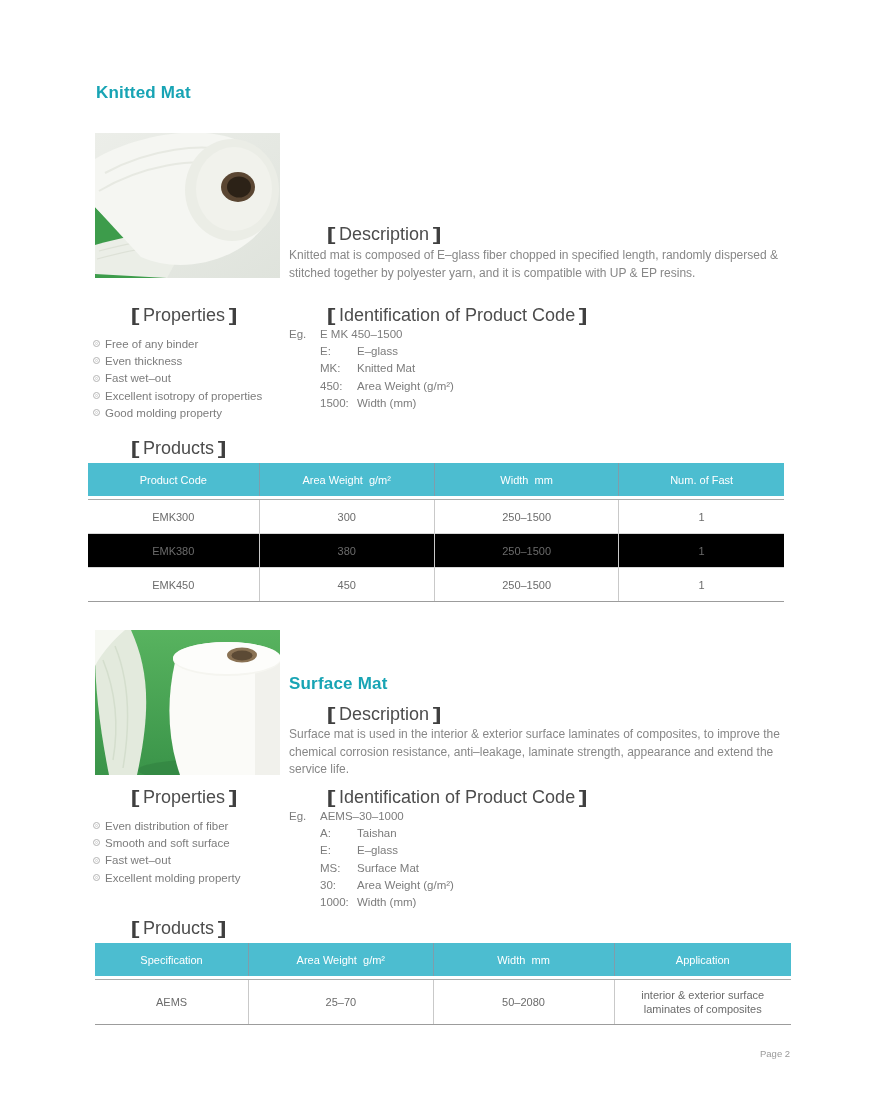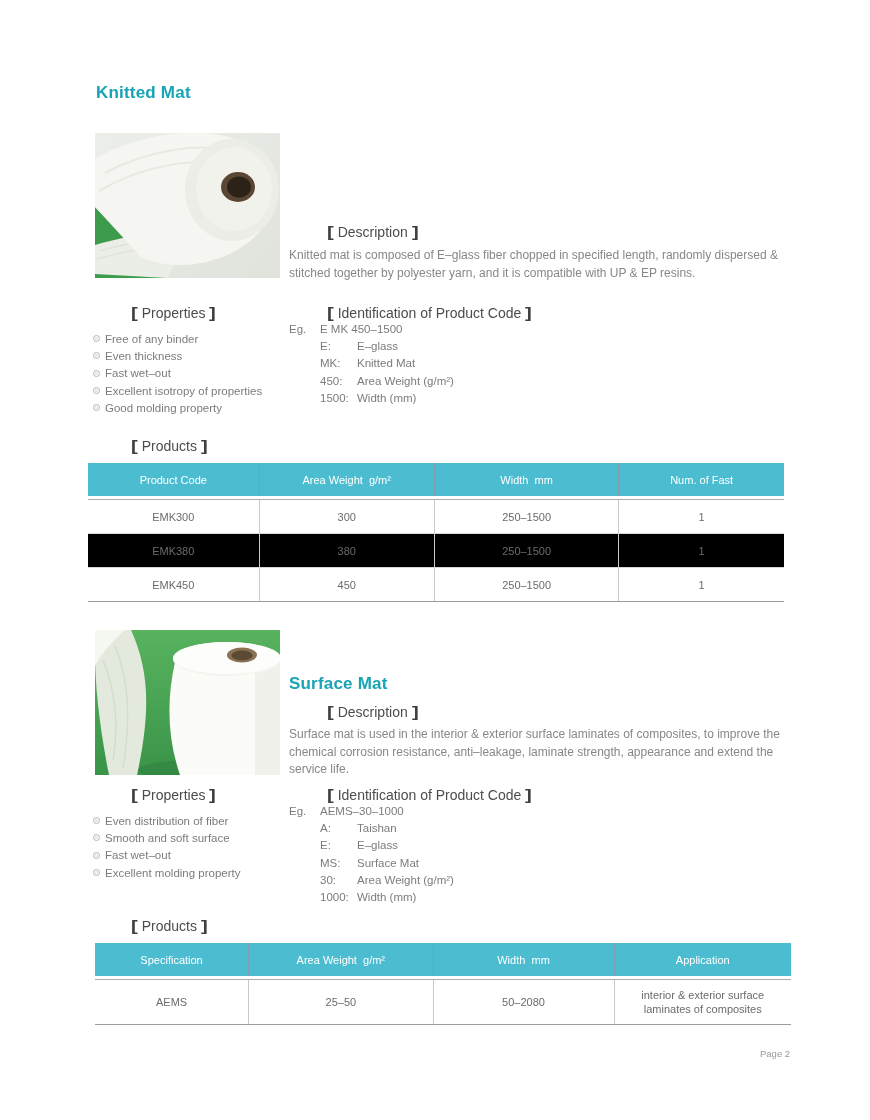--- a/index.html
+++ b/index.html
@@ -6,21 +6,21 @@
   html,body { background:#ffffff; }
   .page {
     position:relative; width:870px; height:1120px; margin:0 auto;
     background:#ffffff; font-family:"Liberation Sans", sans-serif;
     overflow:hidden;
   }
   .abs { position:absolute; }
 
   .title { font-size:17px; font-weight:bold; color:#18A4B4; letter-spacing:.2px; }
 
-  .sec-h { font-size:14px; color:#4c4c4c; white-space:nowrap;padding-left:39px; }
+  .sec-h { font-size:18px; color:#4c4c4c; white-space:nowrap;padding-left:39px; }
   .sec-h .bk { display:inline-block; transform:scaleX(1.45); font-weight:700; color:#3f3f3f; }
   .sec-h .bk-l { margin-right:5px; }
   .sec-h .bk-r { margin-left:5px; }
 
   .body-text { font-size:12px; color:#878787; line-height:17.5px; }
 
   .props-list { list-style:none; margin-top:9px; }
   .props-list li { display:flex; align-items:center; gap:5px; height:17.3px; font-size:11.5px; color:#7c7c7c; }
   .bullet { width:7px; height:7px; border:1px solid #b4b4b4; border-radius:50%; position:relative; flex:0 0 auto; background:#fff; }
   .bullet::after { content:""; position:absolute; inset:1px; border:1px solid #d2d2d2; border-radius:50%; }
@@ -240,21 +240,21 @@
   <div class="abs tbl t2" style="left:95px; top:943px;">
     <div class="thead">
       <div class="th c1">Specification</div>
       <div class="th c2">Area Weight  g/m²</div>
       <div class="th c3">Width  mm</div>
       <div class="th c4">Application</div>
     </div>
     <div class="tbody">
       <div class="tr tall">
         <div class="td c1">AEMS</div>
-        <div class="td c2">25–50</div>
+        <div class="td c2">25–70</div>
         <div class="td c3">50–2080</div>
         <div class="td c4">interior &amp; exterior surface laminates of composites</div>
       </div>
     </div>
   </div>
 
   <div class="abs page-num" style="left:760px; top:1048px;">Page 2</div>
 
 </div>
 

